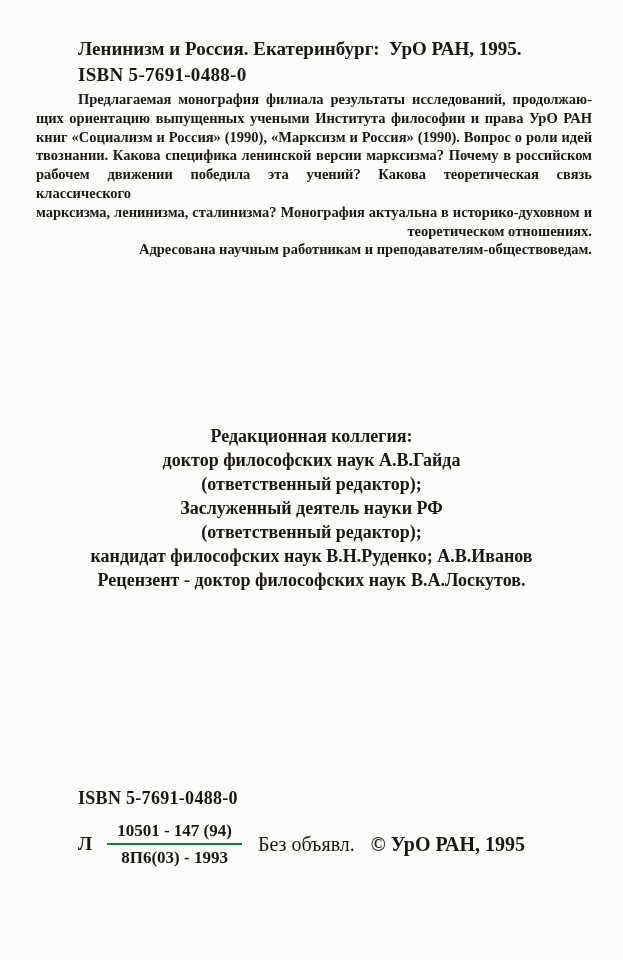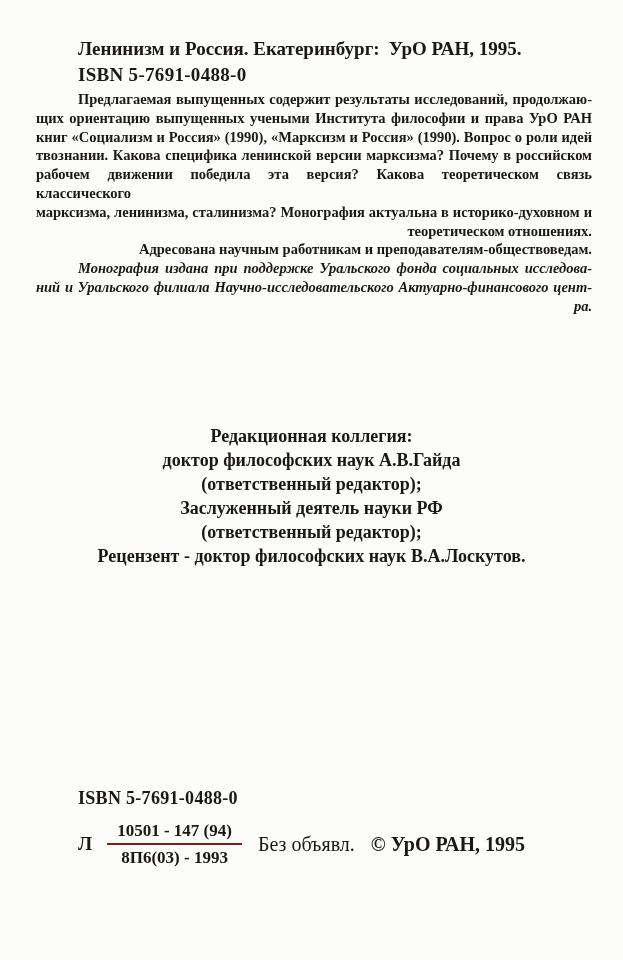--- a/index.html
+++ b/index.html
@@ -41,57 +41,53 @@
   }
   .formula {
     position: absolute; left: 78px; top: 820px;
     display: flex; align-items: center;
   }
   .class-letter { font-size: 19px; font-weight: 700; margin-right: 15px; }
   .fraction {
     display: inline-flex; flex-direction: column; text-align: center;
     font-size: 17px; font-weight: 700; line-height: 21px;
   }
-  .fraction .num { padding: 0 10px 2px; border-bottom: 2px solid #7f1d1d; }
+  .fraction .num { padding: 0 10px 2px; border-bottom: 2px solid #15803d; }
   .fraction .den { padding: 2px 10px 0; }
   .bez       { font-size: 20px; font-weight: 400; margin-left: 16px; }
   .copyright { font-size: 20px; font-weight: 700; margin-left: 16px; white-space: nowrap; }
 </style>
 </head>
 <body>
 
 <div class="page">
 
   <div class="title-block">
     <div class="book-title">Ленинизм и Россия. Екатеринбург:  УрО РАН, 1995.</div>
     <div class="isbn-top">ISBN 5-7691-0488-0</div>
   </div>
 
   <div class="annotation">
-    <div class="aline just indent">Предлагаемая выпущенных содержит результаты исследований, продолжаю-</div>
+    <div class="aline just indent">Предлагаемая монография филиала результаты исследований, продолжаю-</div>
     <div class="aline just">щих ориентацию выпущенных учеными Института философии и права УрО РАН</div>
     <div class="aline just">книг «Социализм и Россия» (1990), «Марксизм и Россия» (1990). Вопрос о роли идей</div>
     <div class="aline just">твознании. Какова специфика ленинской версии марксизма? Почему в российском</div>
-    <div class="aline just">рабочем движении победила эта версия? Какова теоретическом связь классического</div>
+    <div class="aline just">рабочем движении победила эта учений? Какова теоретическая связь классического</div>
     <div class="aline just">марксизма, ленинизма, сталинизма? Монография актуальна в историко-духовном и</div>
     <div class="aline">теоретическом отношениях.</div>
     <div class="aline indent">Адресована научным работникам и преподавателям-обществоведам.</div>
-    <div class="support">
-      <div class="aline just indent">Монография издана при поддержке Уральского фонда социальных исследова-</div>
-      <div class="aline just">ний и Уральского филиала Научно-исследовательского Актуарно-финансового цент-</div>
-      <div class="aline">ра.</div>
-    </div>
   </div>
 
   <div class="editorial">
     <div>Редакционная коллегия:</div>
     <div>доктор философских наук А.В.Гайда</div>
     <div>(ответственный редактор);</div>
     <div>Заслуженный деятель науки РФ</div>
     <div>(ответственный редактор);</div>
+    <div>кандидат философских наук В.Н.Руденко; А.В.Иванов</div>
     <div>Рецензент - доктор философских наук В.А.Лоскутов.</div>
   </div>
 
   <div class="imprint-isbn">ISBN 5-7691-0488-0</div>
 
   <div class="formula">
     <span class="class-letter">Л</span>
     <span class="fraction">
       <span class="num">10501 - 147 (94)</span>
       <span class="den">8П6(03) - 1993</span>

